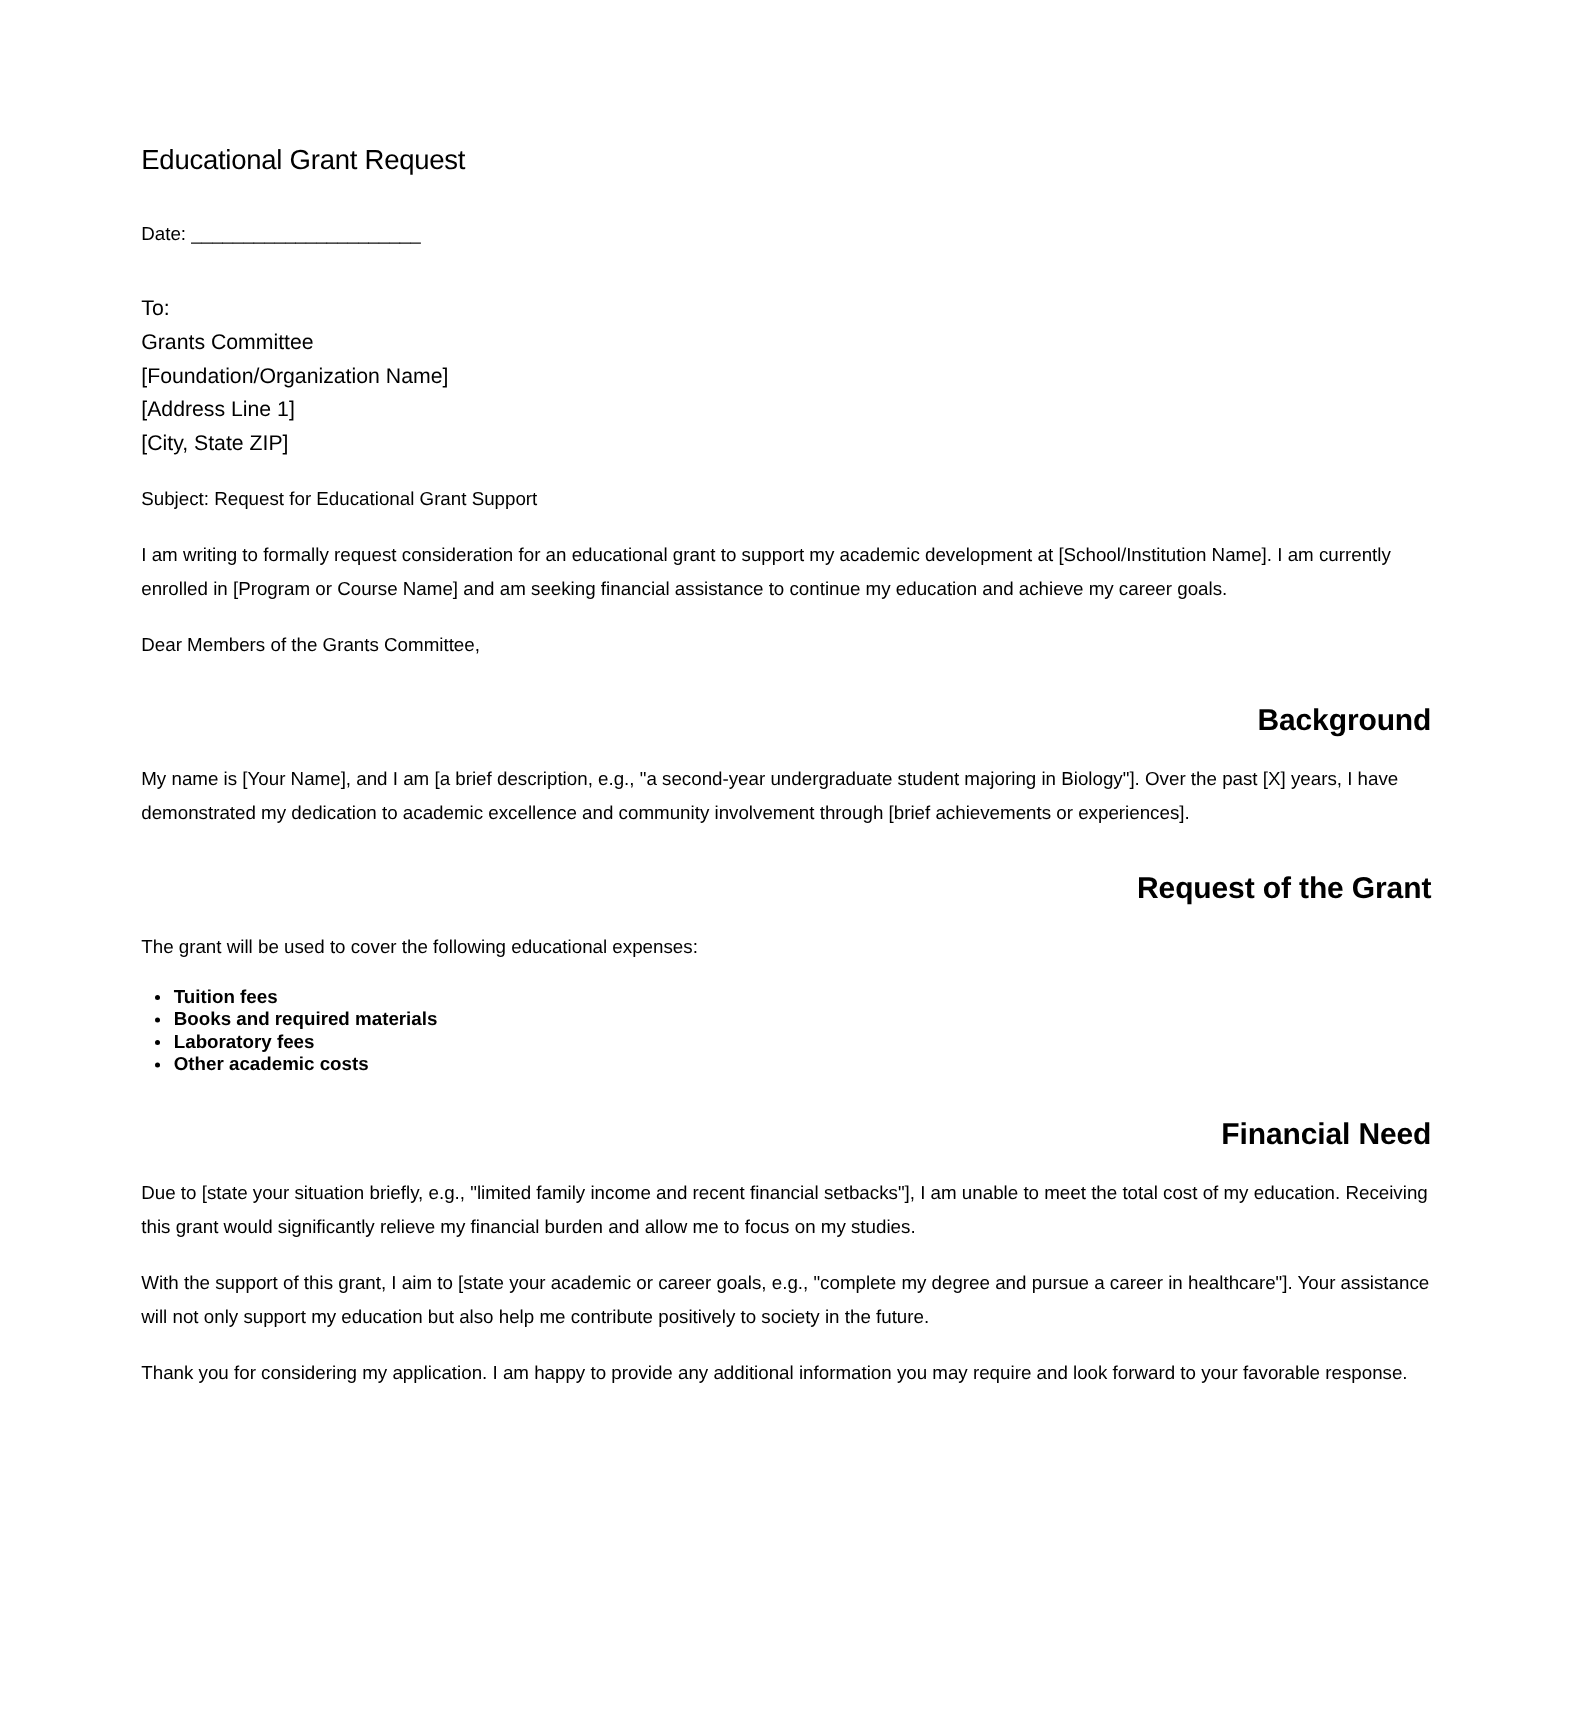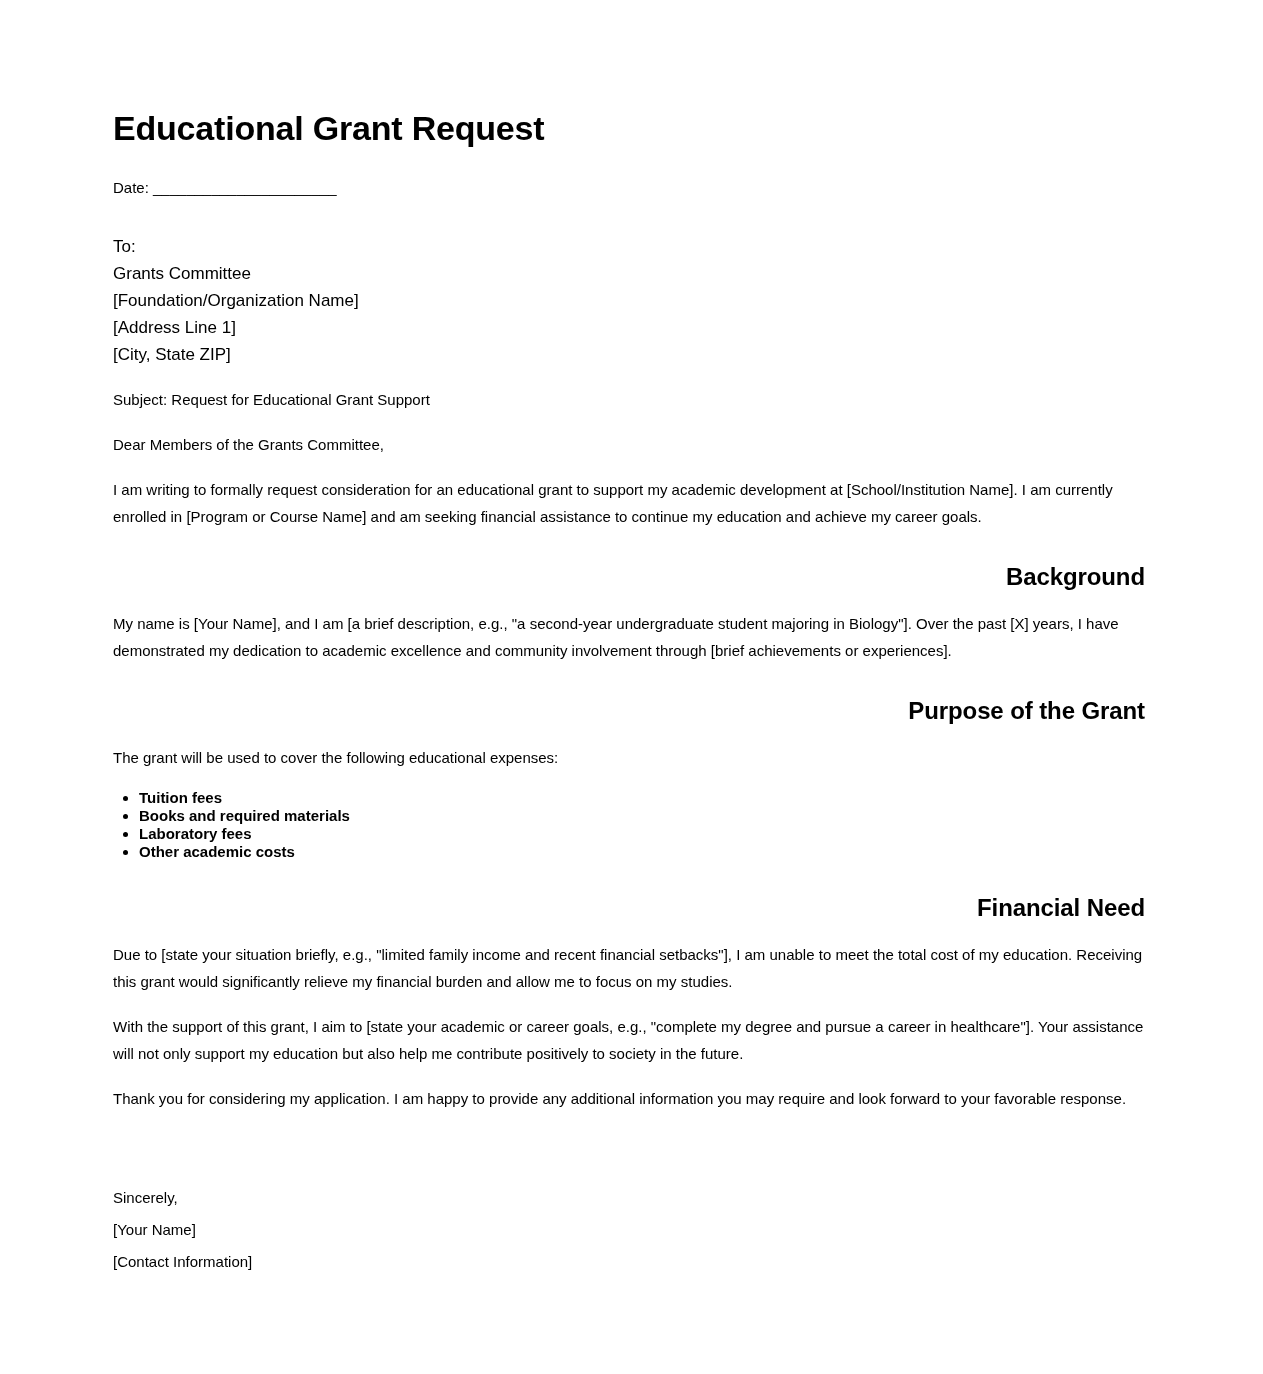--- a/index.html
+++ b/index.html
@@ -16,22 +16,22 @@
     -webkit-font-smoothing: antialiased;
   }
   .page {
     width: 1263px;
     min-height: 1374px;
     background: #ffffff;
     box-sizing: border-box;
     padding: 108px 118px 40px 113px;
   }
   .doc-title {
-    font-size: 34px;
-    font-weight: bold;
+    font-size: 22px;
+    font-weight: normal;
     line-height: 40px;
     margin: 0 0 26px 0;
     letter-spacing: -0.2px;
   }
   .date-line {
     font-size: 15px;
     line-height: 27px;
     margin: 0 0 32px 0;
     white-space: pre;
   }
@@ -92,44 +92,39 @@
   <div class="addr-block">
     <span class="addr-row">To:</span>
     <span class="addr-row">Grants Committee</span>
     <span class="addr-row">[Foundation/Organization Name]</span>
     <span class="addr-row">[Address Line 1]</span>
     <span class="addr-row">[City, State ZIP]</span>
   </div>
 
   <p class="para">Subject: Request for Educational Grant Support</p>
 
+  <p class="para">I am writing to formally request consideration for an educational grant to support my academic development at [School/Institution Name]. I am currently enrolled in [Program or Course Name] and am seeking financial assistance to continue my education and achieve my career goals.</p>
+
   <p class="para">Dear Members of the Grants Committee,</p>
-
-  <p class="para">I am writing to formally request consideration for an educational grant to support my academic development at [School/Institution Name]. I am currently enrolled in [Program or Course Name] and am seeking financial assistance to continue my education and achieve my career goals.</p>
 
   <h2 class="section-heading">Background</h2>
   <p class="para">My name is [Your Name], and I am [a brief description, e.g., "a second-year undergraduate student majoring in Biology"]. Over the past [X] years, I have demonstrated my dedication to academic excellence and community involvement through [brief achievements or experiences].</p>
 
-  <h2 class="section-heading">Purpose of the Grant</h2>
+  <h2 class="section-heading">Request of the Grant</h2>
   <p class="para">The grant will be used to cover the following educational expenses:</p>
   <ul class="expense-list">
     <li>Tuition fees</li>
     <li>Books and required materials</li>
     <li>Laboratory fees</li>
     <li>Other academic costs</li>
   </ul>
 
   <h2 class="section-heading">Financial Need</h2>
   <p class="para">Due to [state your situation briefly, e.g., "limited family income and recent financial setbacks"], I am unable to meet the total cost of my education. Receiving this grant would significantly relieve my financial burden and allow me to focus on my studies.</p>
 
   <p class="para">With the support of this grant, I aim to [state your academic or career goals, e.g., "complete my degree and pursue a career in healthcare"]. Your assistance will not only support my education but also help me contribute positively to society in the future.</p>
 
   <p class="para">Thank you for considering my application. I am happy to provide any additional information you may require and look forward to your favorable response.</p>
 
   <div class="sig-gap"></div>
 
-  <div class="sig-block">
-    <span class="sig-row">Sincerely,</span>
-    <span class="sig-row">[Your Name]</span>
-    <span class="sig-row">[Contact Information]</span>
-  </div>
 
 </div>
 
 </body></html>

